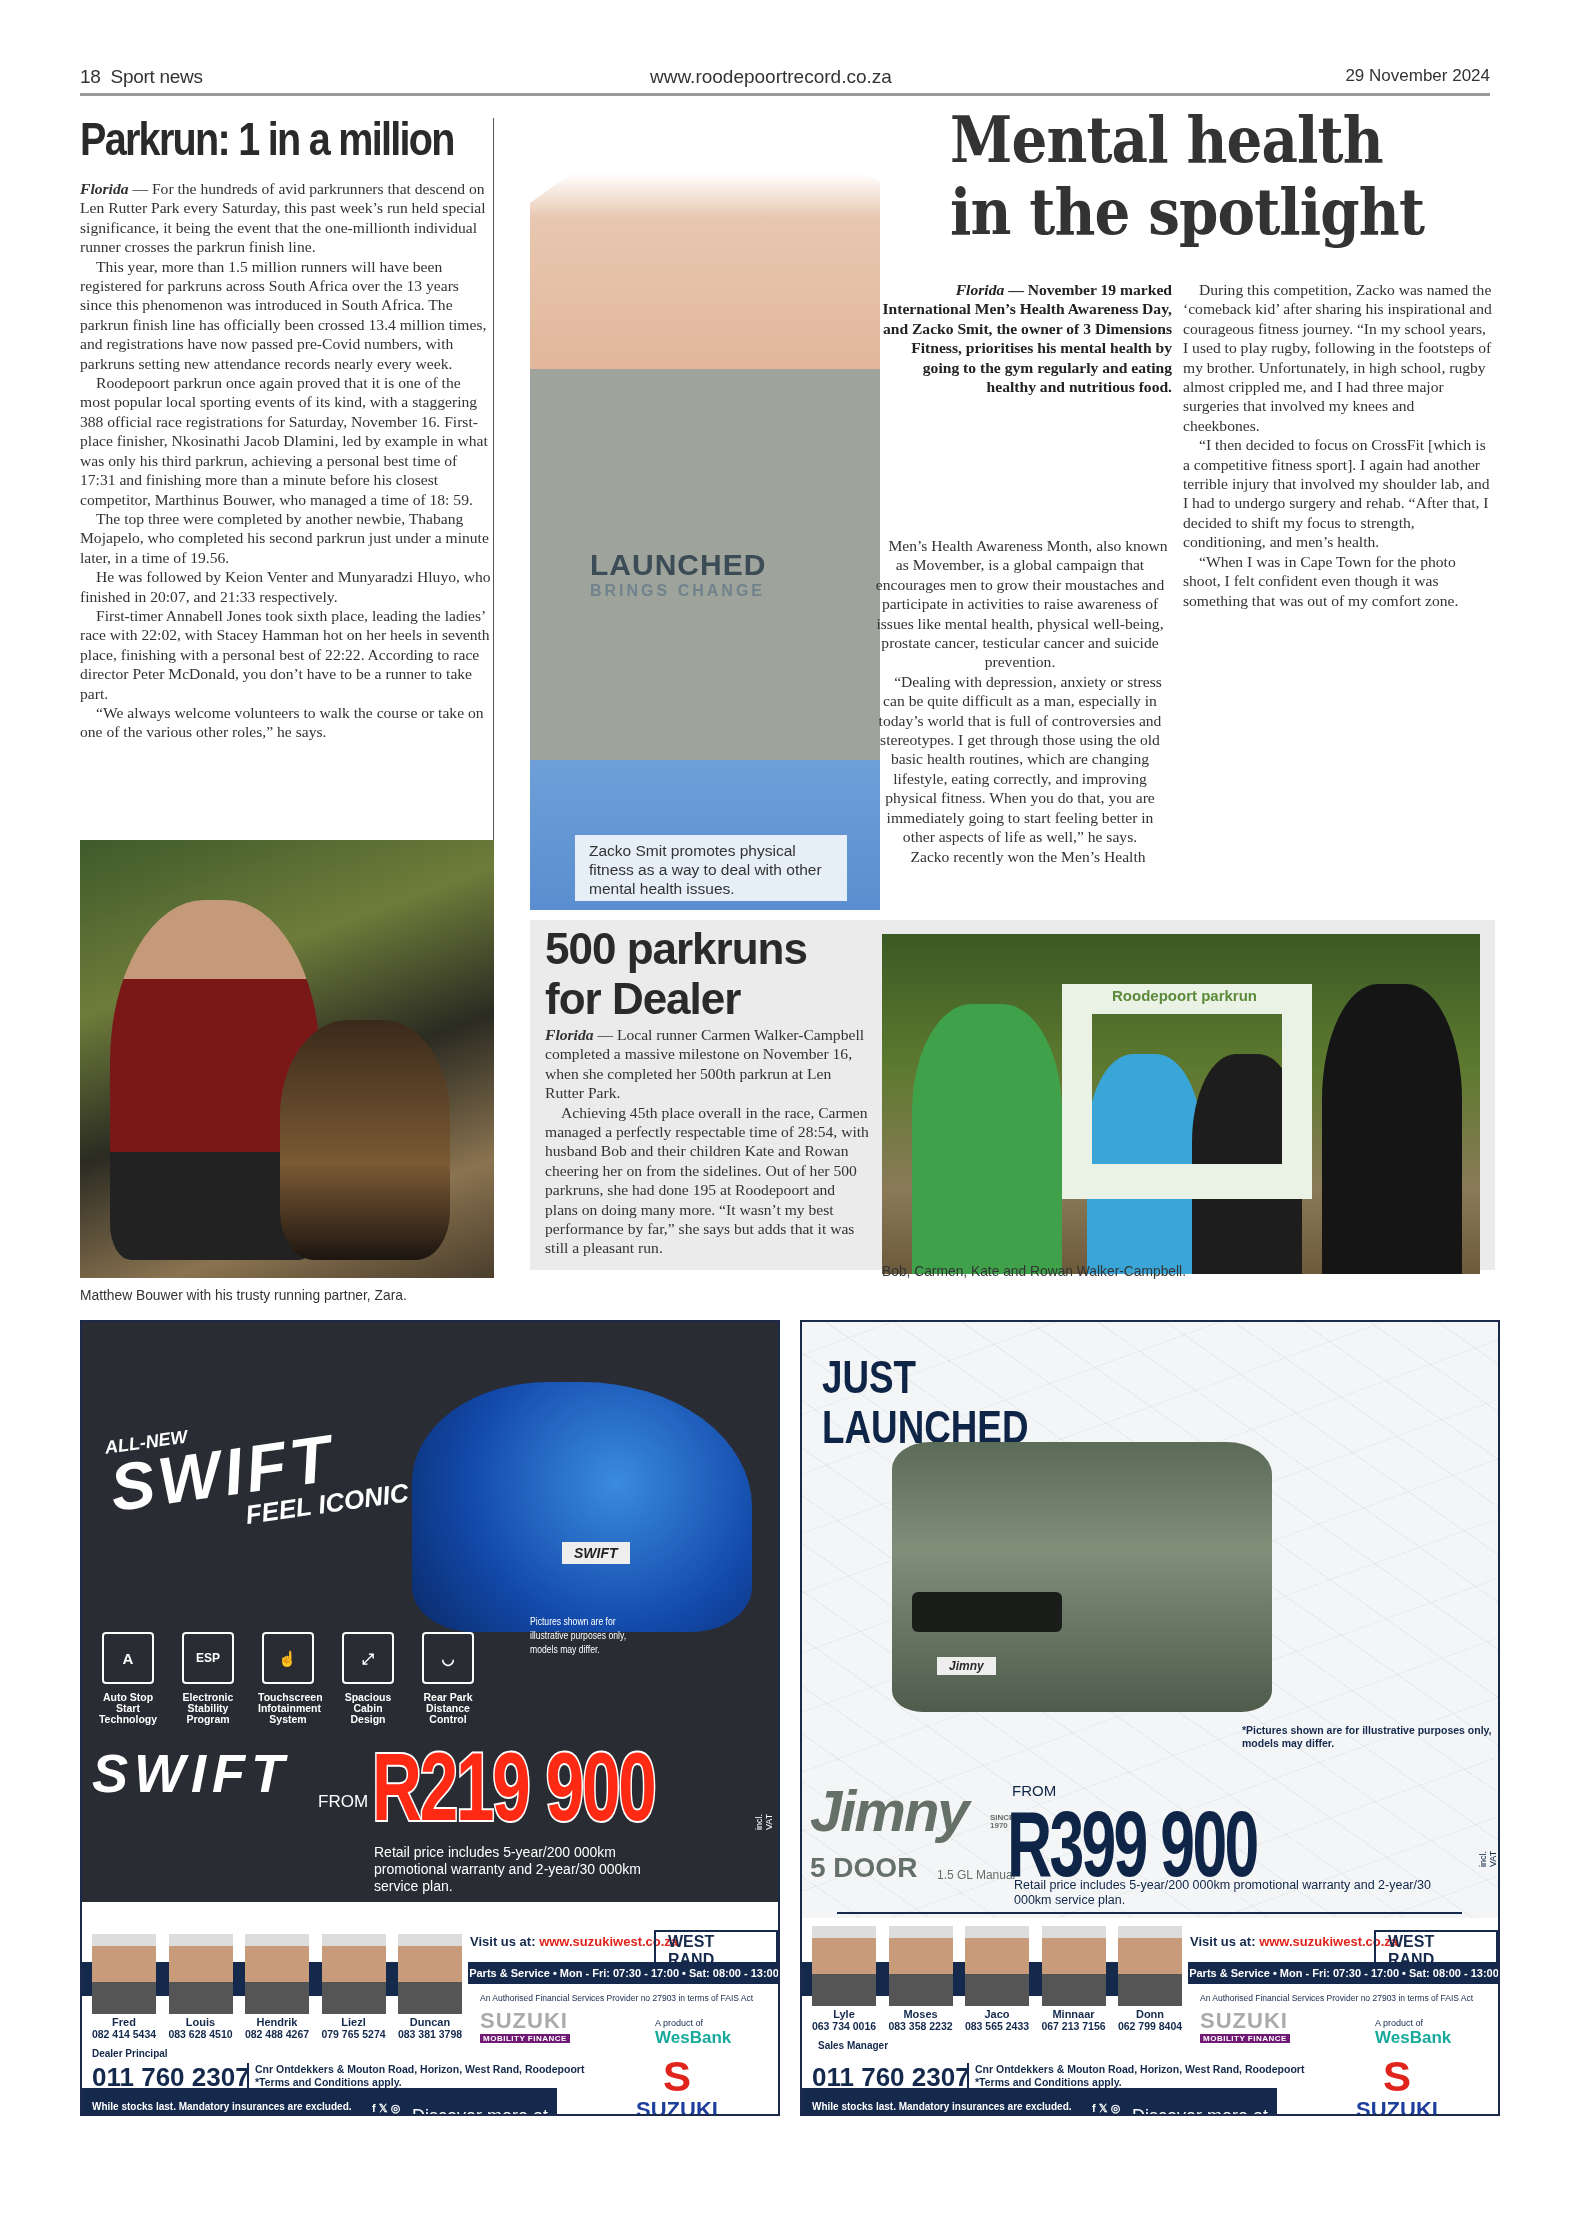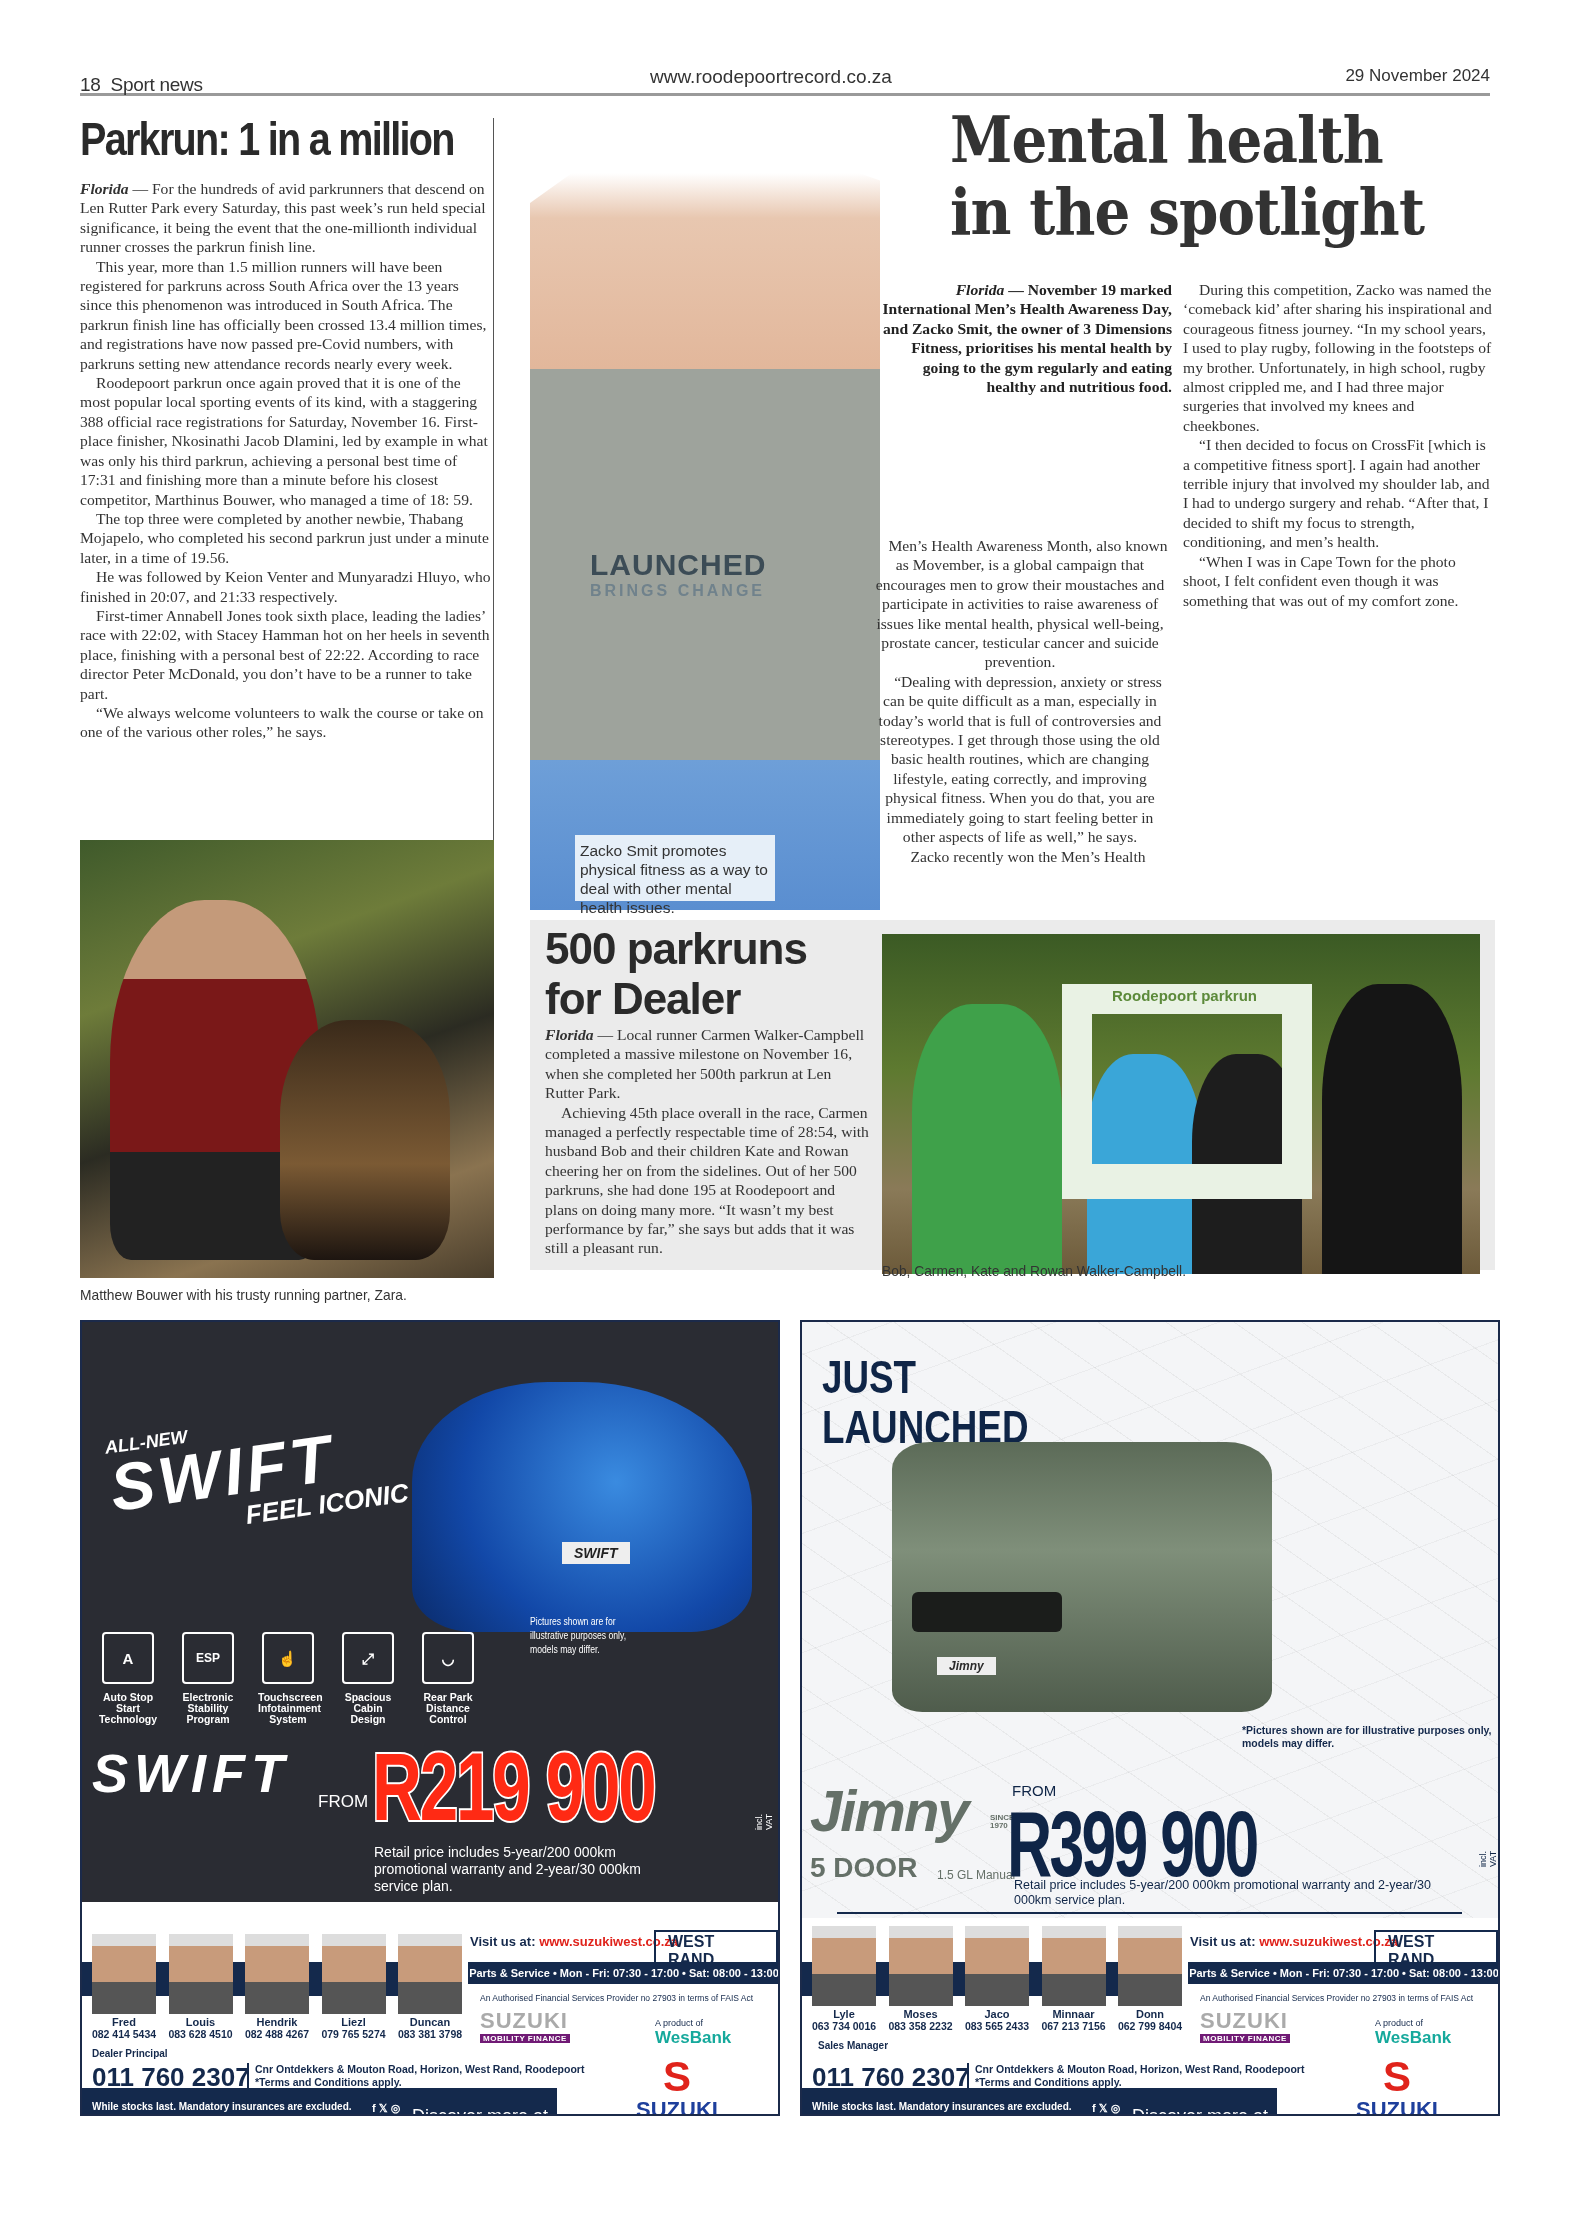--- a/index.html
+++ b/index.html
@@ -1,41 +1,41 @@
 <!DOCTYPE html>
 <html><head>
 <meta charset="utf-8">
 <style>
 *{box-sizing:border-box;margin:0;padding:0}
 body{width:1572px;height:2224px;background:#fff;position:relative;overflow:hidden;font-family:"Liberation Serif",serif;color:#2a2a2a}
 .abs{position:absolute}
 
 .hdr{left:80px;top:62px;width:1410px;height:34px;border-bottom:3px solid #9a9a9a;font-family:"Liberation Sans",sans-serif;font-size:19px;color:#333}
-.hdr .l{position:absolute;left:0;top:12px;letter-spacing:-.3px}
+.hdr .l{position:absolute;left:0;top:4px;letter-spacing:-.3px}
 .hdr .l b{font-weight:normal;margin-right:10px}
 .hdr .c{position:absolute;left:570px;top:4px}
 .hdr .r{position:absolute;right:0;top:4px;font-size:17px}
 
 .a1-title{left:80px;top:112px;font-family:"Liberation Sans",sans-serif;font-size:46px;letter-spacing:-2px;color:#2a2a2a;transform:scaleX(.86);transform-origin:left top;white-space:nowrap}
 .vrule{left:493px;top:118px;width:1px;height:1148px;background:#555}
 .body{font-size:15.6px;line-height:19.4px;text-align:left;color:#333}
 .body p{text-indent:16px}
 .body p.first{text-indent:0}
 .body i b,.body b i{font-weight:bold;font-style:italic}
 .a1-body{left:80px;top:179px;width:413px}
 .photo{background:#777;overflow:hidden}
 .a1-photo{left:80px;top:840px;width:414px;height:438px;background:linear-gradient(160deg,#3f5a2b 0%,#6e7c3a 30%,#2b2b22 55%,#8a7350 80%,#4a3e2c 100%)}
 .a1-photo .dog{position:absolute;left:200px;top:180px;width:170px;height:240px;border-radius:40% 40% 20% 20%;background:linear-gradient(#3a2a1a,#7b5a34 60%,#1d1510)}
 .a1-photo .man{position:absolute;left:30px;top:60px;width:210px;height:360px;border-radius:45% 45% 10% 10%;background:linear-gradient(#c49a7a 0 22%,#7a1818 22% 70%,#222 70%)}
 .cap{font-family:"Liberation Sans",sans-serif;font-size:15px;color:#333;transform:scaleX(.92);transform-origin:left top;white-space:nowrap}
 
 .a2-photo{left:530px;top:158px;width:350px;height:752px;background:linear-gradient(#fff 0 2%,#e8c7b0 8%,#e2b79b 28%,#9ea39c 28%,#9ea39c 80%,#6e9fd8 80%,#5a8ed0 100%);clip-path:polygon(0 6%,18% 0,82% 0,100% 3%,100% 100%,0 100%)}
 .a2-photo .shirt{position:absolute;left:60px;top:390px;width:180px;font-family:"Liberation Sans",sans-serif;font-weight:bold;font-size:30px;color:#3c4c56;letter-spacing:1px}
 .a2-photo .shirt small{display:block;font-size:16px;letter-spacing:3px;color:#70828c}
-.a2-cap{left:575px;top:835px;width:200px;height:66px;background:#e6eff8;font-family:"Liberation Sans",sans-serif;font-size:15.5px;line-height:19px;color:#333;padding:6px 5px}
+.a2-cap{left:575px;top:835px;width:272px;height:66px;background:#e6eff8;font-family:"Liberation Sans",sans-serif;font-size:15.5px;line-height:19px;color:#333;padding:6px 14px}
 .a2-title{left:950px;top:104px;font-family:"DejaVu Serif",serif;font-size:64px;line-height:72px;color:#333;letter-spacing:-1px;transform:scaleX(.88);transform-origin:left top;white-space:nowrap}
 .a2-lead{left:880px;top:280px;width:292px;font-size:15.6px;line-height:19.4px;text-align:right;font-weight:bold;color:#222}
 .a2-c1{left:870px;top:536px;width:300px;text-align:center}
 .a2-c2{left:1183px;top:280px;width:310px}
 
 .a3-box{left:530px;top:920px;width:965px;height:350px;background:#ebebeb}
 .a3-title{left:545px;top:924px;font-family:"Liberation Sans",sans-serif;font-size:44px;line-height:50px;color:#2a2a2a;letter-spacing:-1px}
 .a3-body{left:545px;top:1025px;width:325px}
 .a3-photo{left:882px;top:934px;width:598px;height:340px;background:linear-gradient(#3b5a24,#5e7a30 40%,#8a7a58 75%,#6c5a3a)}
 .a3-photo .frame{position:absolute;left:180px;top:50px;width:250px;height:215px;border:30px solid #e9f2e4;border-bottom-width:35px}

